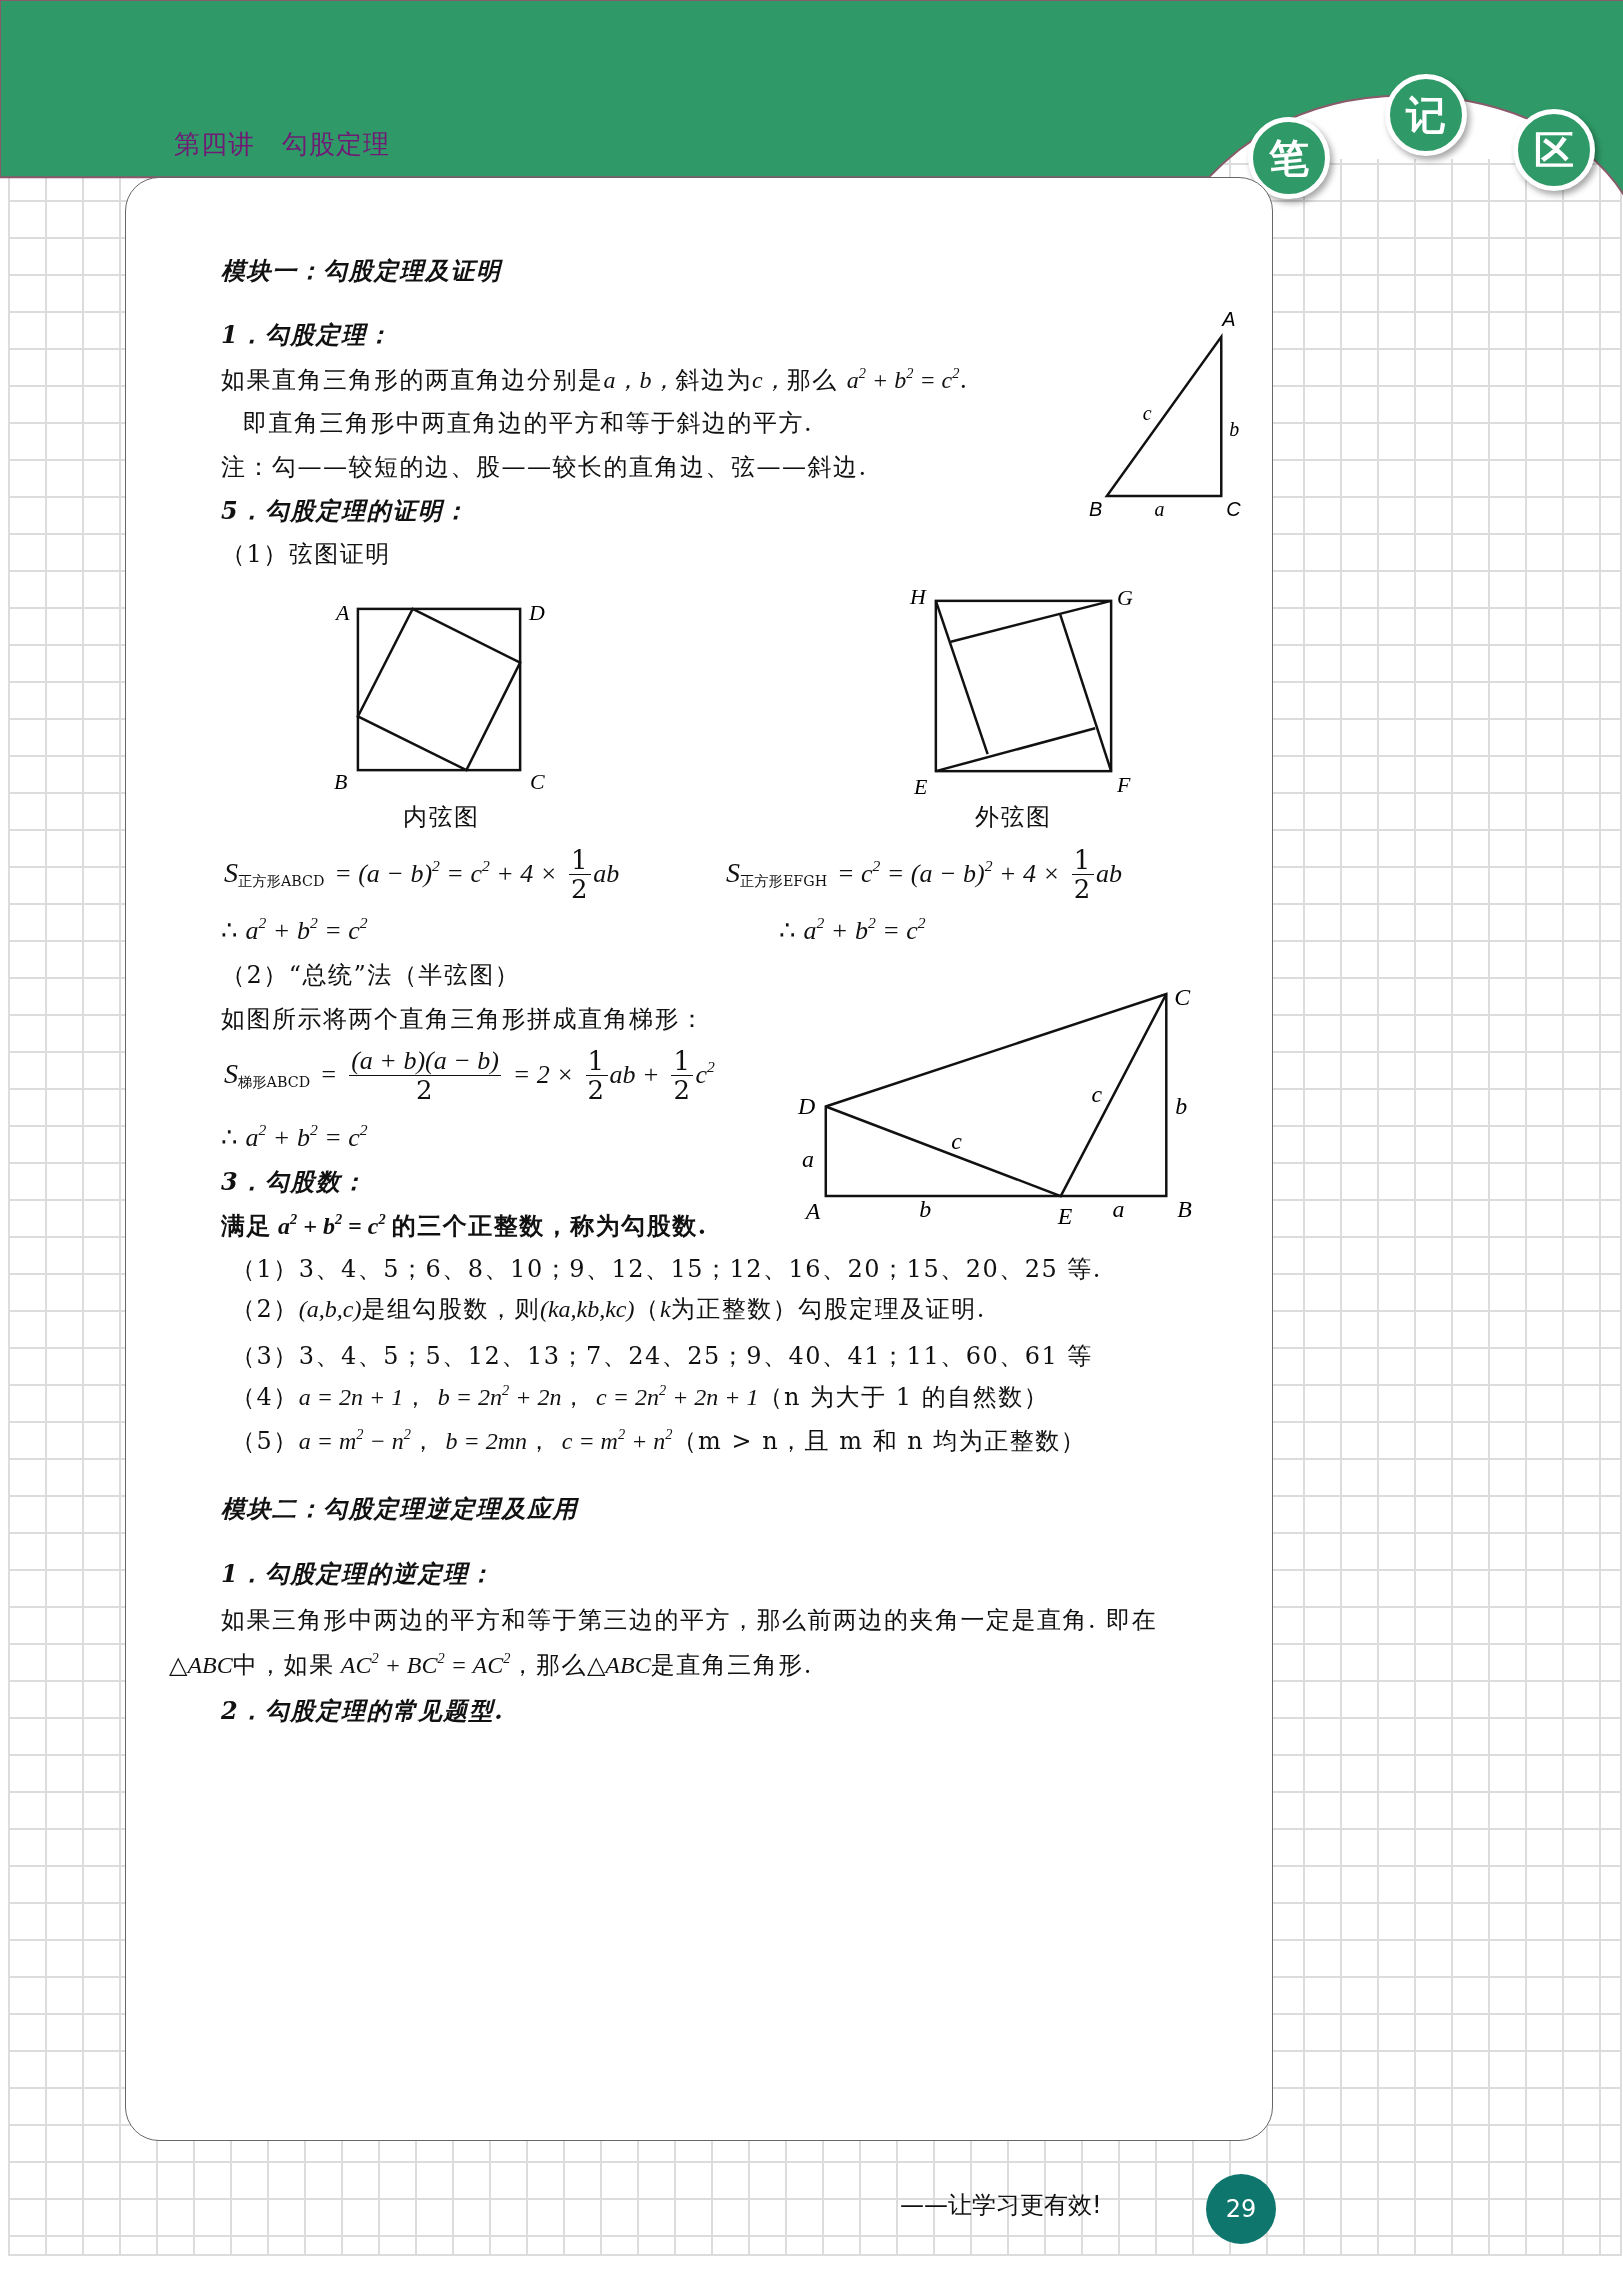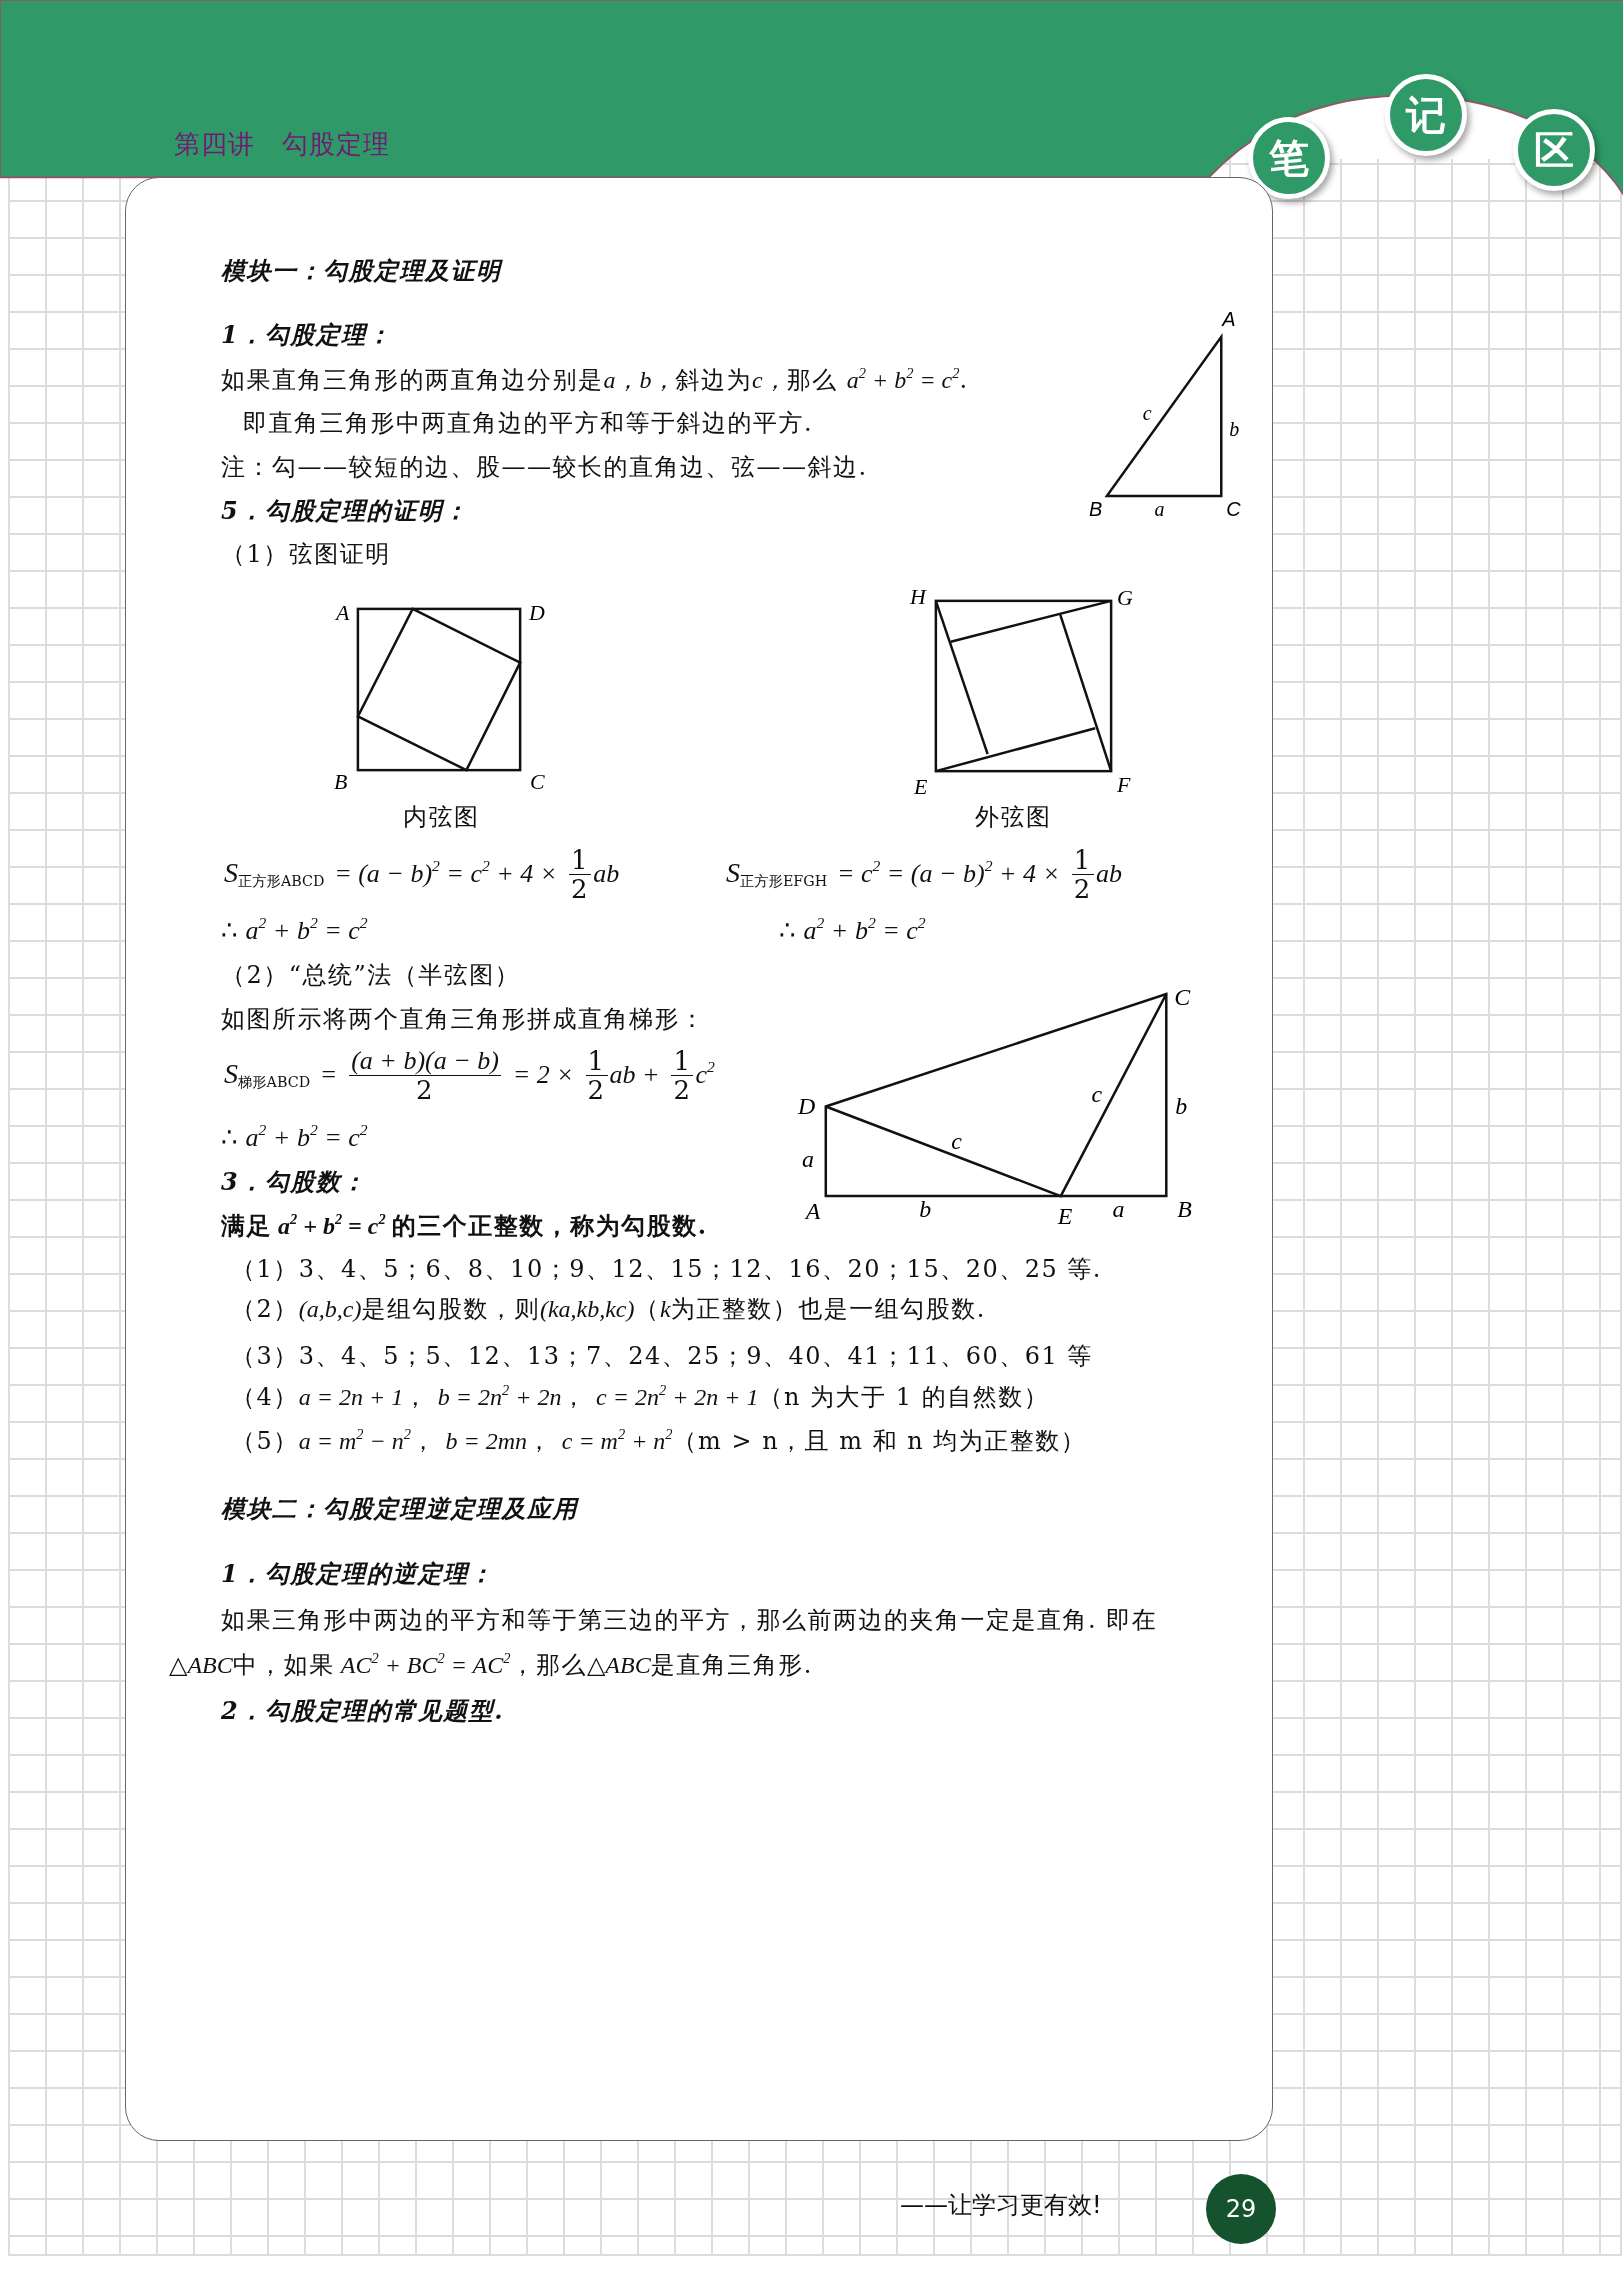--- a/index.html
+++ b/index.html
@@ -49,21 +49,21 @@
   .frac > span { display: block; line-height: 28px; }
   .frac > span.num { border-bottom: 1.5px solid #111; padding: 0 2px; }
   .svg-abs { position: absolute; }
   .footer-slogan {
     position: absolute; left: 900px; top: 2189px;
     font-family: "DejaVu Sans", "Liberation Sans", sans-serif;
     font-size: 24px; color: #111; white-space: nowrap;
   }
   .page-num {
     position: absolute; left: 1206px; top: 2174px; width: 70px; height: 70px;
-    border-radius: 50%; background: #14532d; color: #fff;
+    border-radius: 50%; background: #0f766e; color: #fff;
     font-family: "DejaVu Sans", "Liberation Sans", sans-serif;
     font-size: 24px; line-height: 70px; text-align: center;
   }
 </style>
 </head>
 <body>
 
 <div class="grid"></div>
 
 <svg class="header-svg" width="1624" height="229" viewBox="0 0 1632 230">
@@ -172,21 +172,21 @@
   <text x="176" y="175" font-family="Liberation Serif, serif" font-size="24" font-style="italic">c</text>
   <text x="317" y="127" font-family="Liberation Serif, serif" font-size="24" font-style="italic">c</text>
 </svg>
 
 <div class="t h" style="left:221px; top:1167px;">3．勾股数：</div>
 <div class="t" style="left:221px; top:1211px;font-weight:bold;">
   <span>满足</span><span class="i"> a<sup>2</sup> + b<sup>2</sup> = c<sup>2</sup> </span><span>的三个正整数，称为勾股数.</span>
 </div>
 <div class="t" style="left:231px; top:1254px;">（1）3、4、5；6、8、10；9、12、15；12、16、20；15、20、25 等.</div>
 <div class="t" style="left:231px; top:1294px;">
-  <span>（2）</span><span class="i">(a,b,c)</span><span>是组勾股数，则</span><span class="i">(ka,kb,kc)</span><span>（</span><span class="i">k</span><span>为正整数）也是一组勾股数.</span>
+  <span>（2）</span><span class="i">(a,b,c)</span><span>是组勾股数，则</span><span class="i">(ka,kb,kc)</span><span>（</span><span class="i">k</span><span>为正整数）勾股定理及证明.</span>
 </div>
 <div class="t" style="left:231px; top:1341px;">（3）3、4、5；5、12、13；7、24、25；9、40、41；11、60、61 等</div>
 <div class="t" style="left:231px; top:1382px;">
   <span>（4）</span><span class="i">a = 2n + 1</span>， <span class="i">b = 2n<sup>2</sup> + 2n</span>， <span class="i">c = 2n<sup>2</sup> + 2n + 1</span><span>（n 为大于 1 的自然数）</span>
 </div>
 <div class="t" style="left:231px; top:1426px;">
   <span>（5）</span><span class="i">a = m<sup>2</sup> − n<sup>2</sup></span>， <span class="i">b = 2mn</span>， <span class="i">c = m<sup>2</sup> + n<sup>2</sup></span><span>（m &gt; n，且 m 和 n 均为正整数）</span>
 </div>
 
 <div class="t h" style="left:221px; top:1494px;">模块二：勾股定理逆定理及应用</div>

